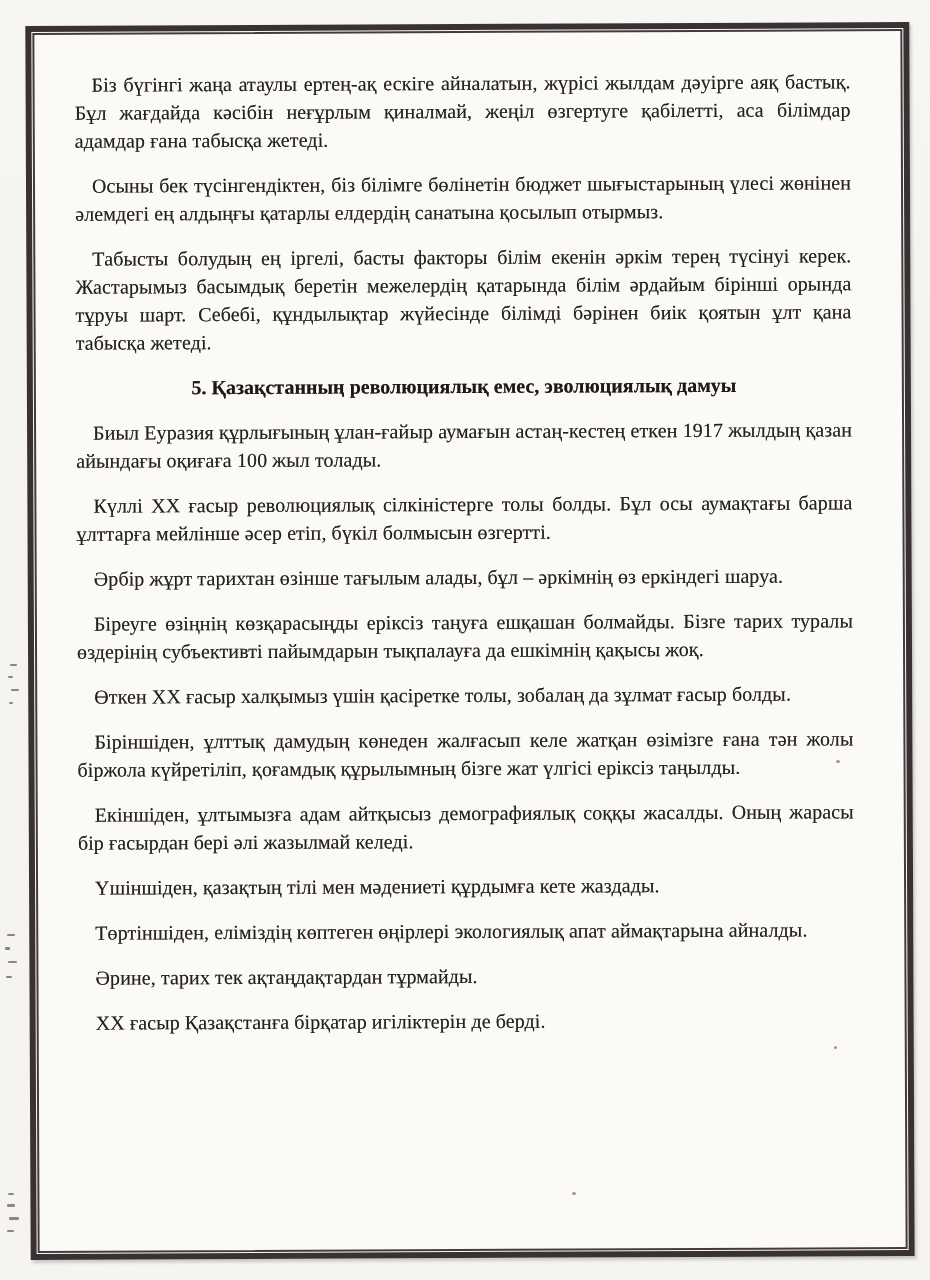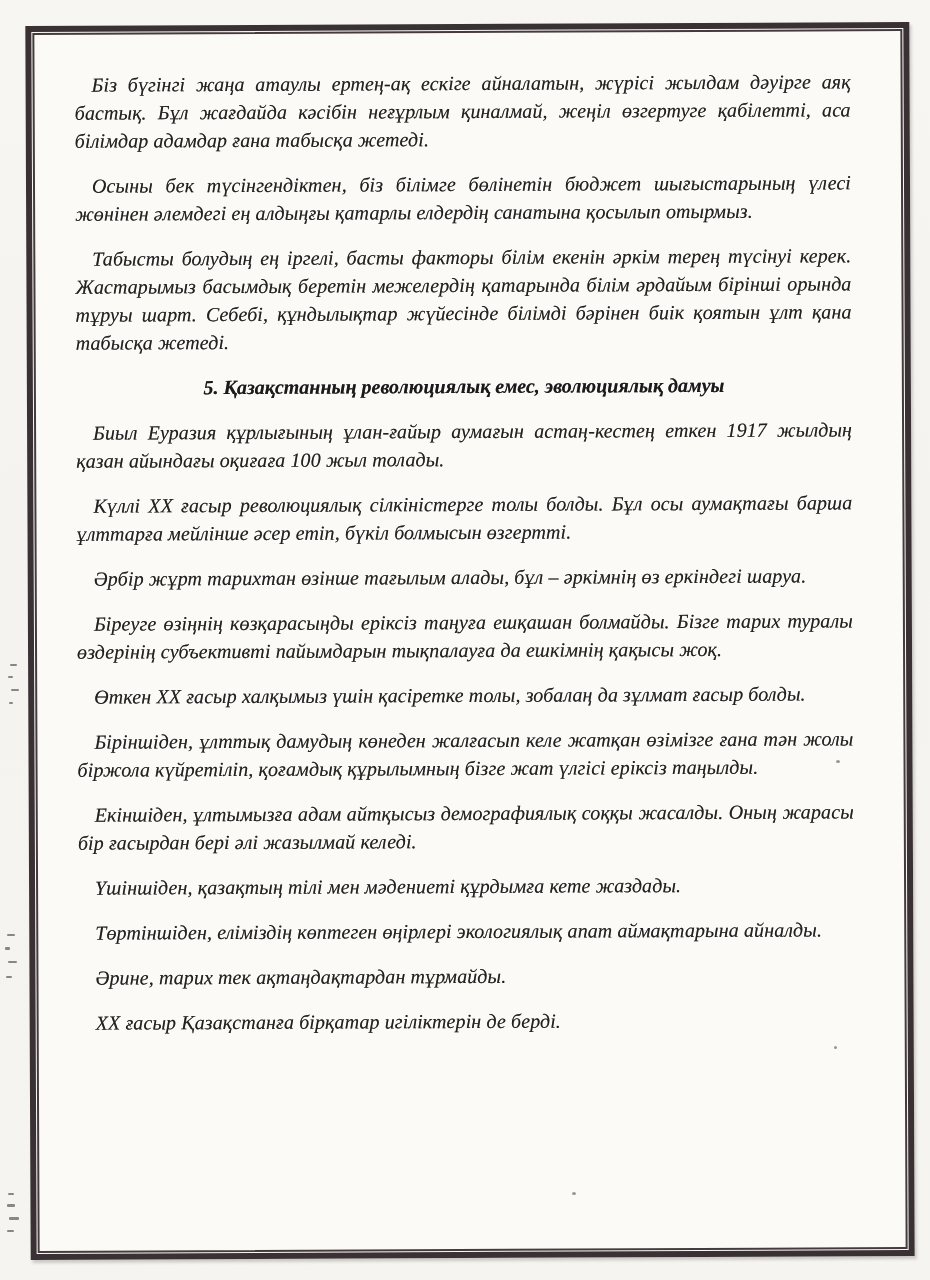--- a/index.html
+++ b/index.html
@@ -10,21 +10,20 @@
     overflow: hidden;
     background: #f6f5f2;
     font-family: "Liberation Serif", "DejaVu Serif", serif;
   }
   .scan {
     position: relative;
     width: 930px;
     height: 1280px;
     background:
       linear-gradient(178deg, #f7f6f3 0%, #f4f3ef 40%, #f6f4f0 100%);
-    font-style: italic;
   }
   
   .frame-outer {
     position: absolute;
     left: 28px;
     top: 24px;
     width: 884px;
     height: 1234px;
     box-sizing: border-box;
     border: 6px solid #3a3134;

